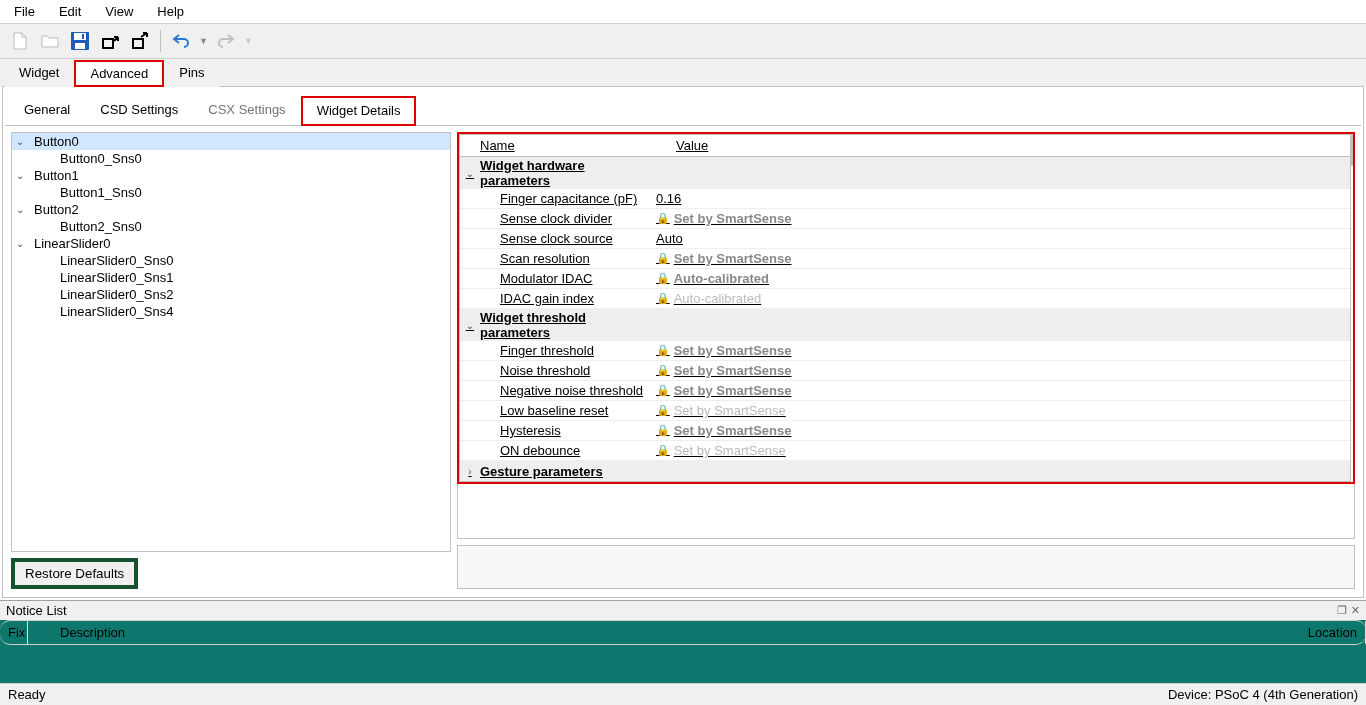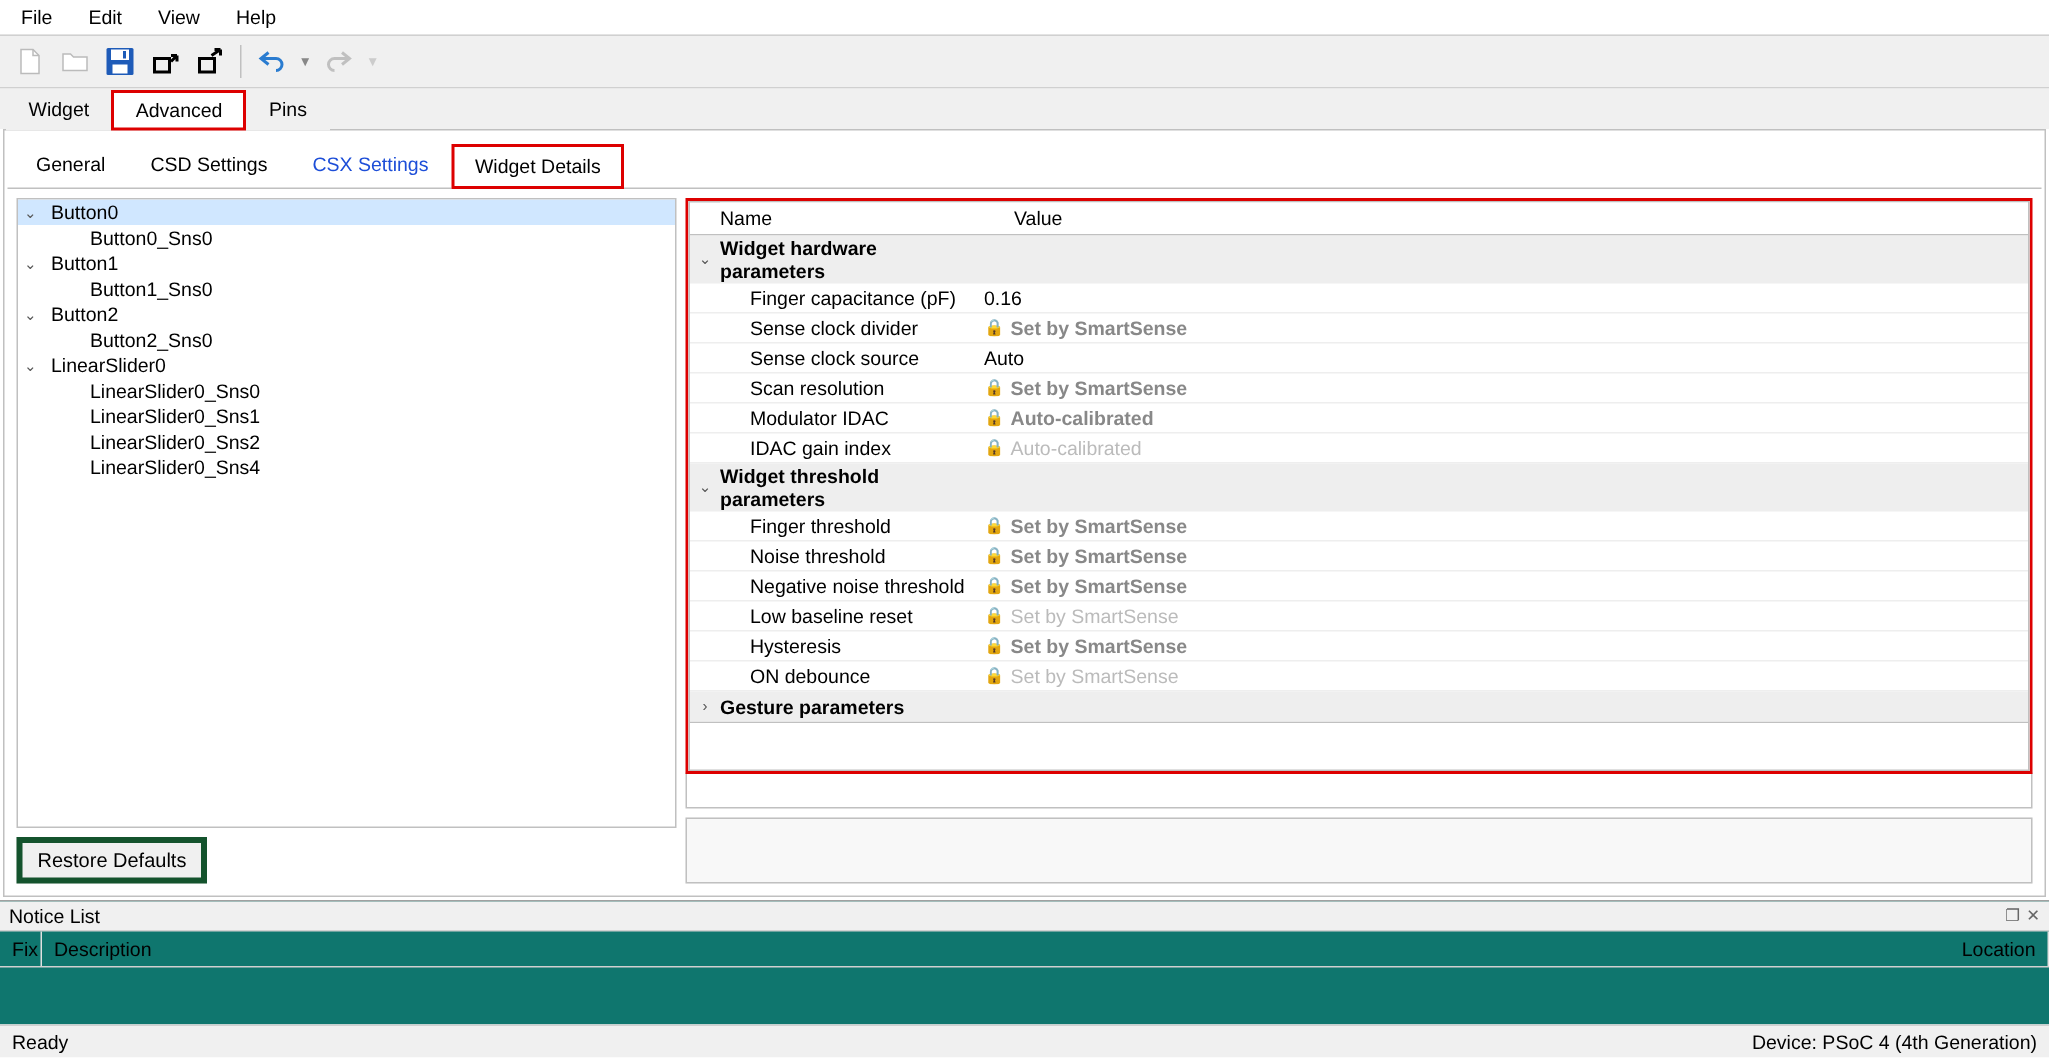--- a/index.html
+++ b/index.html
@@ -88,21 +88,21 @@
     border-bottom: 1px solid #c0c0c0;
   }
   .subtab {
     padding: 5px 14px 6px;
     cursor: pointer;
     border: 1px solid transparent;
     color: #000;
     position: relative;
     top: 1px;
   }
-  .subtab.disabled { color: #1d4ed8; }
+  .subtab.disabled { color: #737373; }
   .subtab.active {
     border: 1px solid #c0c0c0;
     border-bottom: 1px solid #fff;
     background: #fff;
   }
   .subtab.highlight { border: 2px solid #d00; }
 
   .panes {
     flex: 1;
     display: flex;
@@ -147,22 +147,23 @@
     background: #f0f0f0;
     border: 4px solid #14532d;
     cursor: pointer;
     width: fit-content;
   }
 
   .prop-grid-wrap {
     border: 2px solid #d00;
     flex: 0 0 auto;
     display: flex;
-    flex-direction: column;
+    flex-direction: row;
     position: relative;
+    text-decoration: underline;
   }
   .prop-grid {
     border: 1px solid #c0c0c0;
     background: #fff;
     flex: 1;
   }
   .prop-header {
     display: flex;
     border-bottom: 1px solid #c0c0c0;
   }
@@ -241,27 +242,28 @@
     display: flex;
     justify-content: space-between;
     align-items: center;
   }
   .notice-controls { display: flex; gap: 4px; }
   .notice-controls span { cursor: pointer; color: #666; font-size: 11px; }
   .notice-header {
     display: flex;
     border-top: 1px solid #d0d0d0;
     border-bottom: 1px solid #d0d0d0;
+    border-radius: 10px;
   }
   .notice-col {
     padding: 4px 8px;
     border-right: 1px solid #e0e0e0;
   }
   .notice-col.fix { width: 28px; }
-  .notice-col.desc { flex: 1; border-right: none; }
+  .notice-col.desc { flex: 1; border-right: none; margin-left: 24px; }
   .notice-col.loc { width: 80px; text-align: right; }
   .notice-body { height: 38px; }
 
   .statusbar {
     display: flex;
     justify-content: space-between;
     padding: 3px 8px;
     background: #f0f0f0;
     border-top: 1px solid #d0d0d0;
   }

